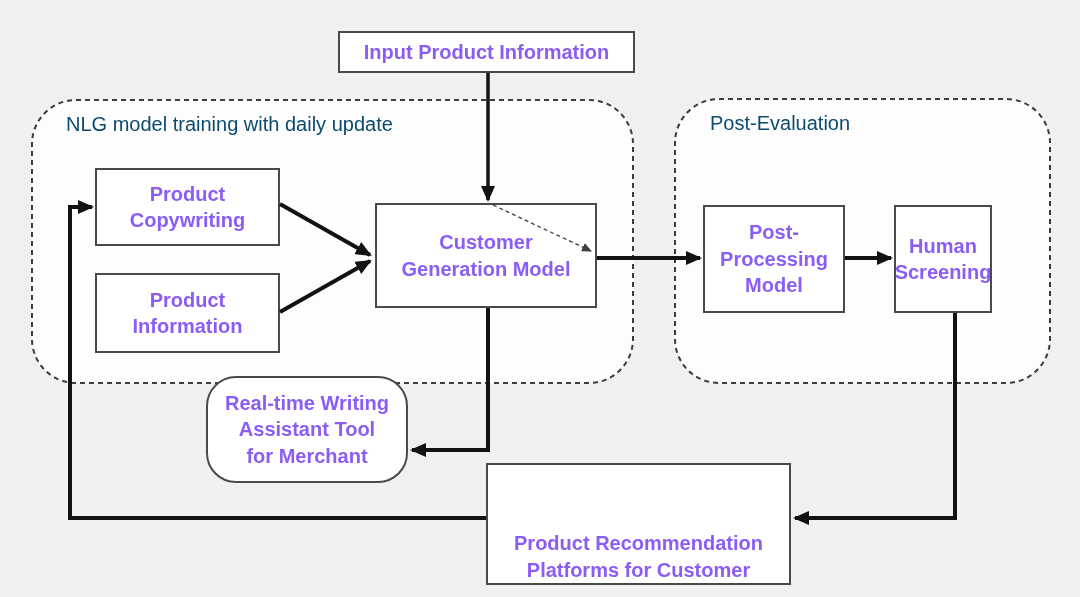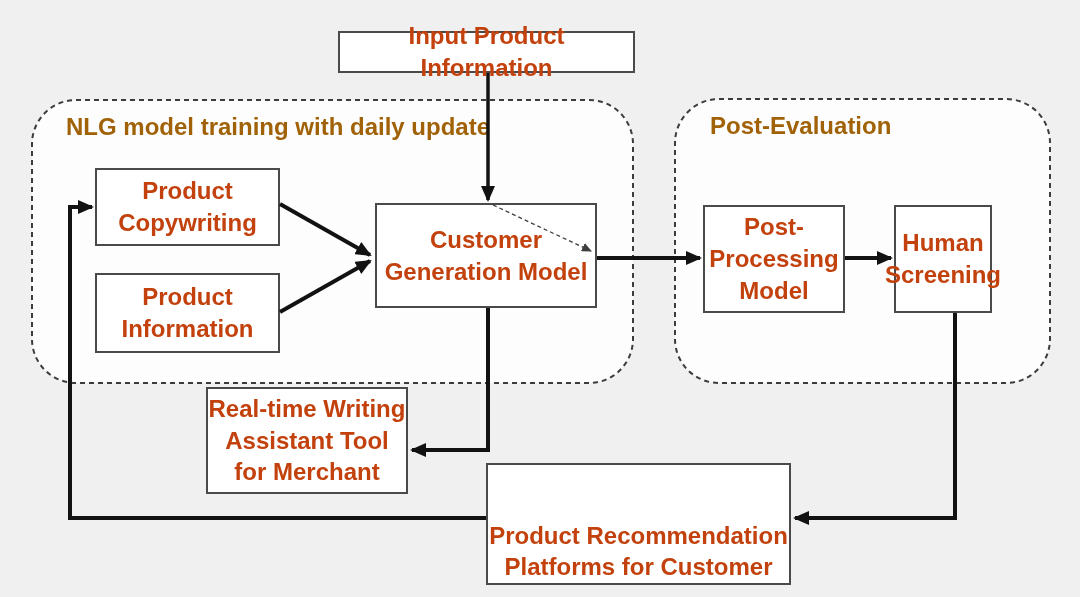--- a/index.html
+++ b/index.html
@@ -12,35 +12,35 @@
   svg.layer { position:absolute; left:0; top:0; width:1080px; height:597px; }
   #bg-layer { z-index:1; }
   #arrow-layer { z-index:4; pointer-events:none; }
   .node {
     position:absolute; z-index:3;
     background:#ffffff; border:2px solid #4a4a4a;
     display:flex; align-items:center; justify-content:center;
     text-align:center; box-sizing:border-box;
   }
   .node-label {
-    white-space:pre-line; font-weight:bold; font-size:24px;
-    line-height:1.32; color:#c2410c;
+    white-space:pre-line; font-weight:bold; font-size:20px;
+    line-height:1.32; color:#8b5cf6;
   }
   .container-title {
-    position:absolute; z-index:2; font-weight:bold; font-size:24px;
-    color:#a16207; white-space:nowrap;
+    position:absolute; z-index:2; font-weight:normal; font-size:20px;
+    color:#0c4a6e; white-space:nowrap;
   }
   
   #n-input   { left:338px; top:31px;  width:297px; height:42px; }
   #n-copy    { left:95px;  top:168px; width:185px; height:78px; }
   #n-info    { left:95px;  top:273px; width:185px; height:80px; }
   #n-lgm     { left:375px; top:203px; width:222px; height:105px; }
   #n-post    { left:703px; top:205px; width:142px; height:108px; }
   #n-human   { left:894px; top:205px; width:98px; height:108px; }
-  #n-realtime{ left:206px; top:387px; width:202px; height:107px; }
+  #n-realtime{ left:206px; top:376px; width:202px; height:107px;border-radius:30px; }
   #n-recomm  { left:486px; top:463px; width:305px; height:122px;align-items:flex-end; }
   #t-training { left:66px;  top:113px; }
   #t-posteval { left:710px; top:112px; }
 </style>
 </head>
 <body>
 
 <div class="canvas">
 
   <svg class="layer" id="bg-layer">

